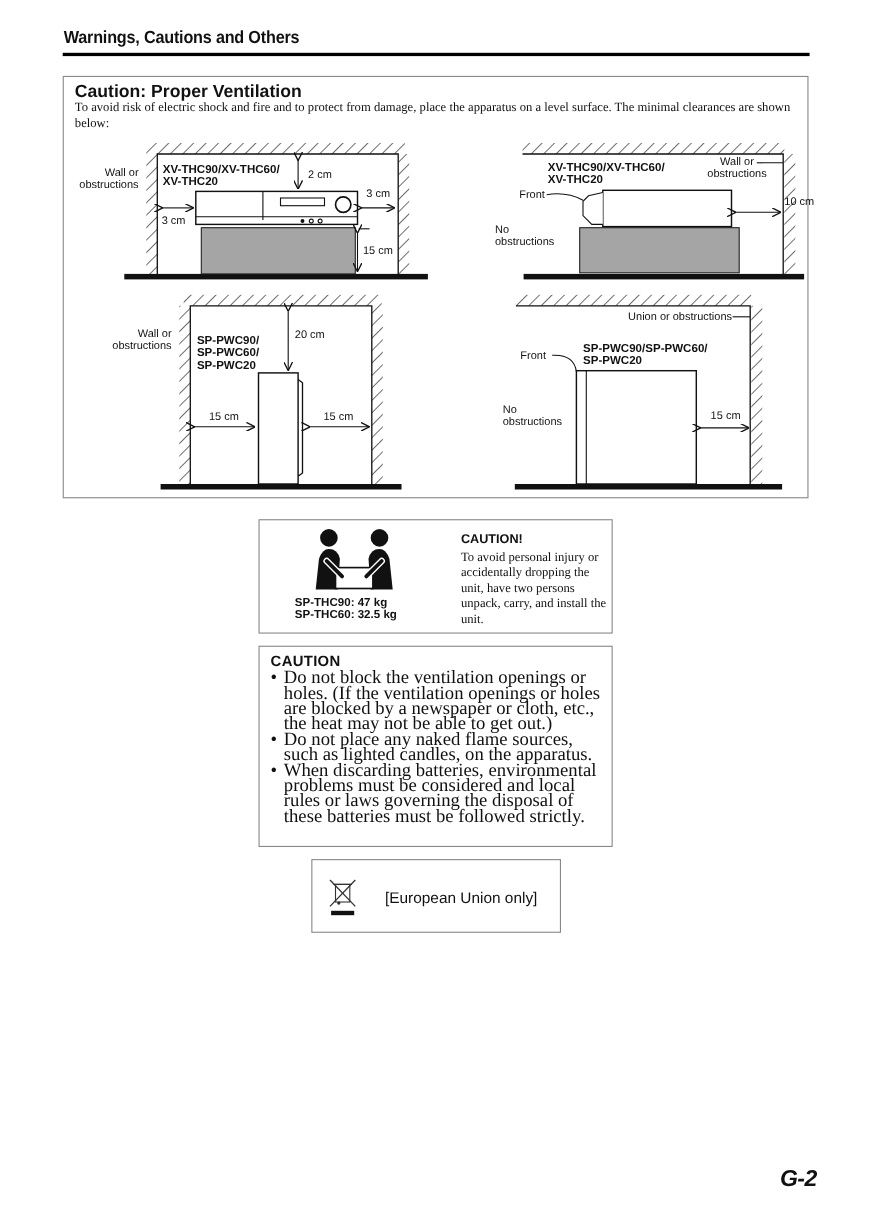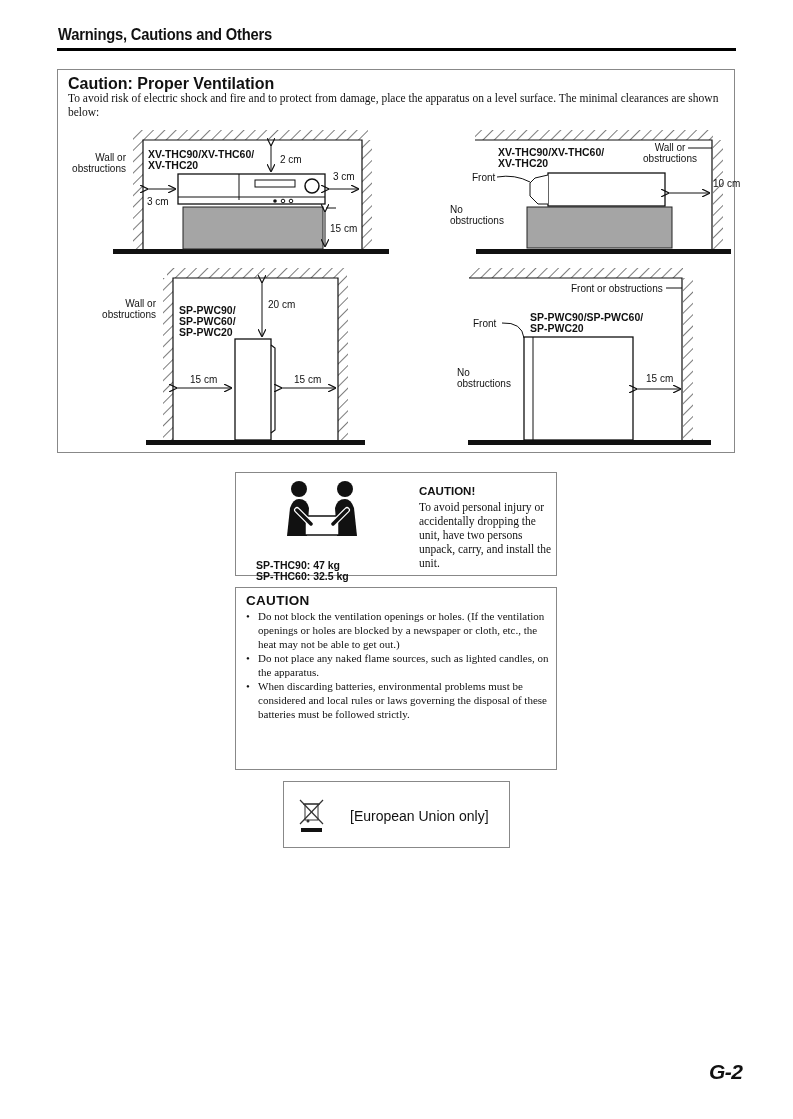--- a/index.html
+++ b/index.html
@@ -8,26 +8,26 @@
   .header-title { left:58px; top:26px; font-family:"Liberation Sans", sans-serif; font-weight:bold; font-size:16px; letter-spacing:-0.2px; transform:scaleX(0.92); transform-origin:left; }
   .header-rule { left:57px; top:48px; width:679px; height:3px; background:#000; }
   .vent-box { left:57px; top:69px; width:678px; height:384px; border:1px solid #888; box-sizing:border-box; }
   .vent-title { left:68px; top:75px; font-family:"Liberation Sans", sans-serif; font-weight:bold; font-size:16px; }
   .vent-text { left:68px; top:91px; width:660px; font-family:"Liberation Serif", serif; font-size:11.5px; line-height:14px; }
   .lbl { font-family:"Liberation Sans", sans-serif; font-size:10px; line-height:11px; }
   .lbl-b { font-family:"Liberation Sans", sans-serif; font-weight:bold; font-size:10.5px; line-height:11px; }
   .rt { text-align:right; }
   svg.diag { position:absolute; left:0; top:0; }
   .carry-box { left:235px; top:472px; width:322px; height:104px; border:1px solid #888; box-sizing:border-box; }
-  .carry-weights { left:256px; top:543px;margin-top:17px; }
+  .carry-weights { left:268px; top:543px; }
   .carry-title { left:419px; top:485px; font-family:"Liberation Sans", sans-serif; font-weight:bold; font-size:11.5px;text-align:right; }
   .carry-text { left:419px; top:500px; width:135px; font-family:"Liberation Serif", serif; font-size:11.5px; line-height:14px; }
   .caution-box { left:235px; top:587px; width:322px; height:183px; border:1px solid #888; box-sizing:border-box; }
   .caution-title { left:246px; top:593px; font-family:Liberation Sans, sans-serif; font-weight:bold; font-size:13.5px; letter-spacing:0.3px; }
-  .caution-list { left:245px; top:609px; width:310px; margin:0; padding:0; list-style:none; font-family:"Liberation Serif", serif; font-size:11px; line-height:14px; }
+  .caution-list { left:245px; top:609px; width:310px; margin:0; padding:0; list-style:none; font-family:"Liberation Serif", serif; font-size:17px; line-height:14px; }
   .caution-list li { position:relative; padding-left:13px; }
   .caution-list li::before { content:"•"; position:absolute; left:1px; top:0; }
   .eu-box { left:283px; top:781px; width:227px; height:67px; border:1px solid #888; box-sizing:border-box; }
   .eu-text { left:350px; top:808px; font-family:"Liberation Sans", sans-serif; font-size:14px; }
   .page-num { left:709px; top:1060px; font-family:"Liberation Sans", sans-serif; font-weight:bold; font-style:italic; font-size:21px; letter-spacing:-0.5px; }
 </style>
 </head>
 <body>
 
 <div class="abs header-title">Warnings, Cautions and Others</div>
@@ -120,21 +120,21 @@
 <div class="abs lbl" style="left:472px; top:172px;">Front</div>
 <div class="abs lbl" style="left:450px; top:204px;"><span>No</span><br><span>obstructions</span></div>
 <div class="abs lbl" style="left:674px; top:178px;margin-left:39px;">10 cm</div>
 
 <div class="abs lbl rt" style="left:92px; top:298px; width:64px;"><span>Wall or</span><br><span>obstructions</span></div>
 <div class="abs lbl-b" style="left:179px; top:305px;"><span>SP-PWC90/</span><br><span>SP-PWC60/</span><br><span>SP-PWC20</span></div>
 <div class="abs lbl" style="left:268px; top:299px;">20 cm</div>
 <div class="abs lbl" style="left:190px; top:374px;">15 cm</div>
 <div class="abs lbl" style="left:294px; top:374px;">15 cm</div>
 
-<div class="abs lbl" style="left:571px; top:283px;">Front or obstructions</div>
+<div class="abs lbl" style="left:571px; top:283px;">Union or obstructions</div>
 <div class="abs lbl" style="left:473px; top:318px;">Front</div>
 <div class="abs lbl-b" style="left:530px; top:312px;"><span>SP-PWC90/SP-PWC60/</span><br><span>SP-PWC20</span></div>
 <div class="abs lbl" style="left:457px; top:367px;"><span>No</span><br><span>obstructions</span></div>
 <div class="abs lbl" style="left:646px; top:373px;">15 cm</div>
 
 <div class="abs carry-box"></div>
 <svg class="abs" style="left:283px; top:478px;" width="80" height="62" viewBox="0 0 80 62">
   <circle cx="16" cy="11" r="8" fill="#111"></circle>
   <circle cx="62" cy="11" r="8" fill="#111"></circle>
   <path d="M4,58 L7,30 Q10,21 16,21 Q24,21 26,30 L24,58 Z" fill="#111"></path>

